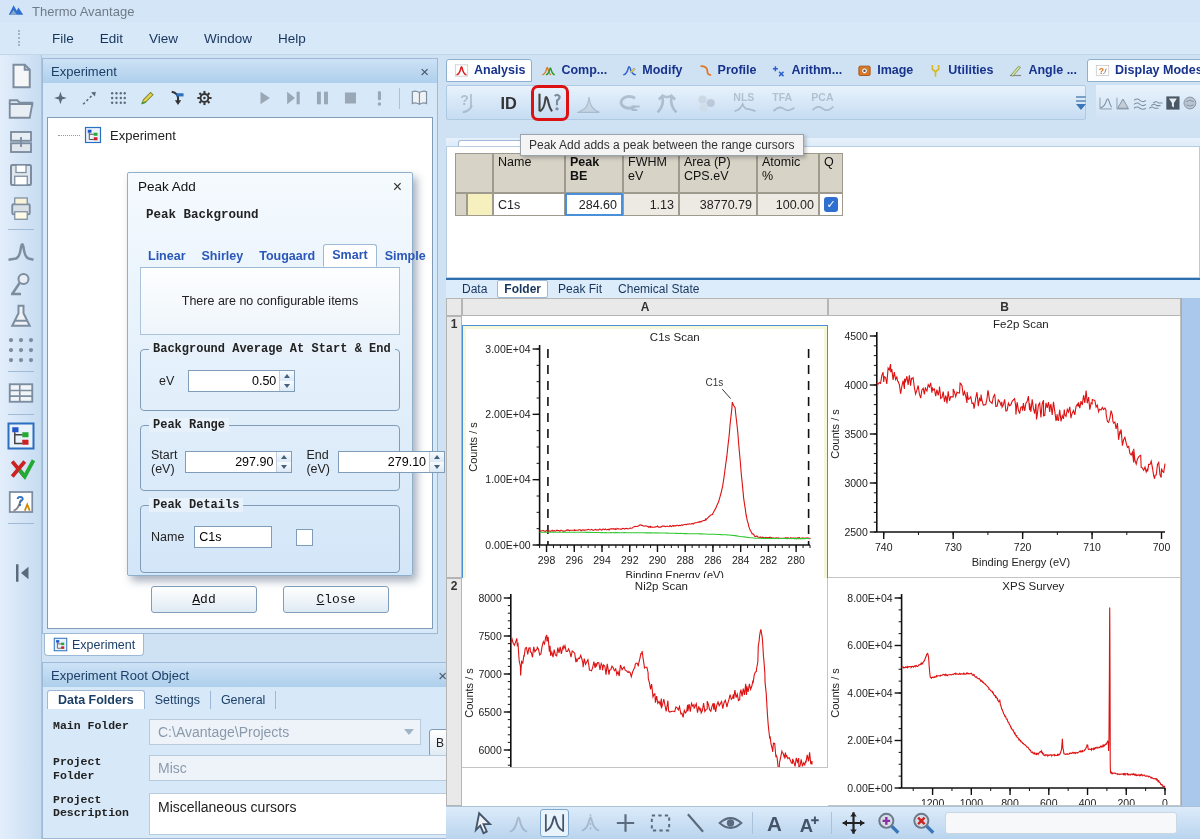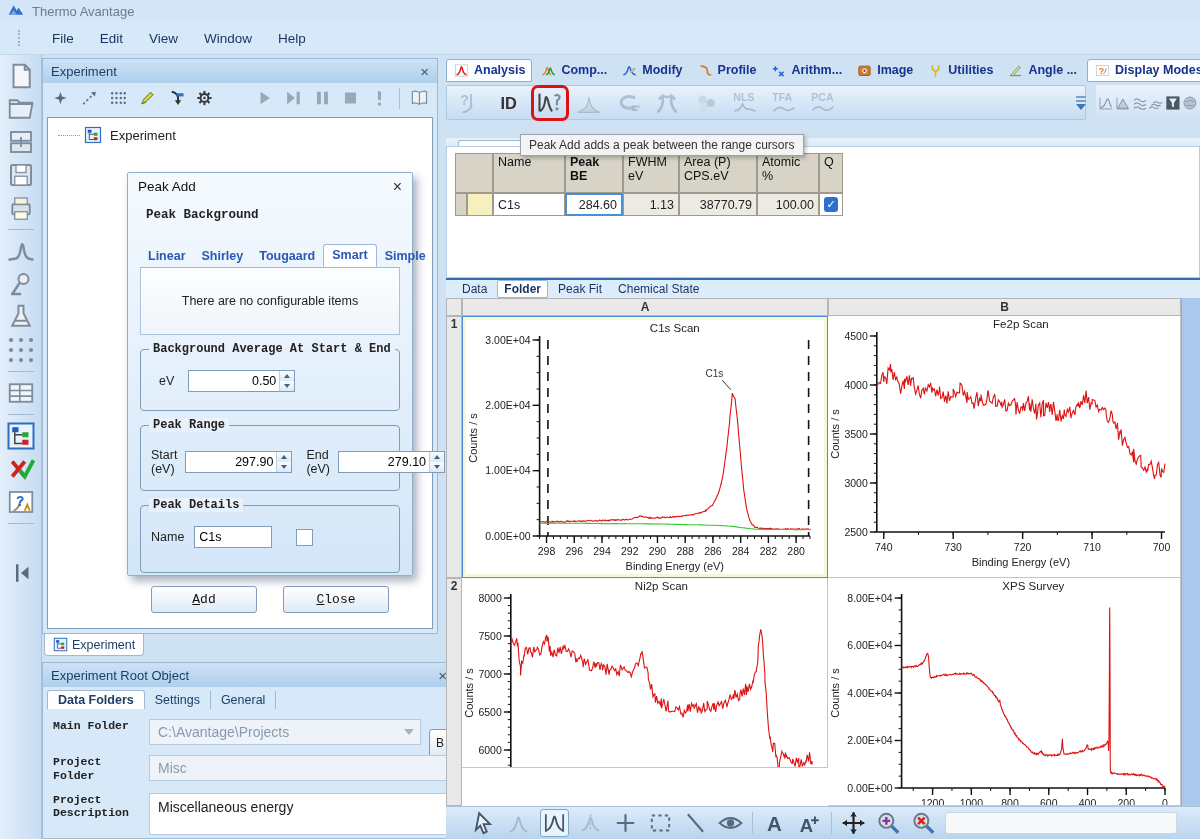--- a/index.html
+++ b/index.html
@@ -94,21 +94,21 @@
   .qbox{width:15px;height:15px;border-radius:3px;background:#2f6fd0;display:flex;align-items:center;justify-content:center;color:#fff;font-size:11px;}
   
   #view-tabs{position:absolute;left:446px;top:278px;width:754px;height:20px;background:#ddecfa;border-top:2px solid #2f6fb0;display:flex;align-items:center;gap:4px;padding-left:10px;box-sizing:border-box;}
   .vtab{font-size:12px;color:#17355c;padding:1px 6px;cursor:pointer;}
   .vtab.sel{background:#fff;border:1px solid #9db9d6;border-radius:2px;font-weight:bold;}
   
   #grid{position:absolute;left:446px;top:298px;width:735px;height:508px;background:#fff;font-size:12px;}
   .ghead{position:absolute;background:#e9e9e9;border:1px solid #b5b5b5;box-sizing:border-box;display:flex;align-items:center;justify-content:center;font-weight:bold;color:#333;}
   .ggut{position:absolute;background:#e9e9e9;border:1px solid #b5b5b5;box-sizing:border-box;display:flex;justify-content:center;font-weight:bold;color:#333;}
   .gcell{position:absolute;background:#fff;border-right:1px solid #c5c5c5;border-bottom:1px solid #c5c5c5;box-sizing:border-box;overflow:hidden;}
-  .gcell.selected{border:1px solid #4a90d9;background:#f6f6d8;padding:3px;}
+  .gcell.selected{border:1px solid #4a90d9;background:#f6f6d8;padding:3px;margin-top:9px;}
   .gcell.selected .chart-inner{background:#fff;width:100%;height:100%;}
   #grid-scroll{position:absolute;left:1181px;top:298px;width:19px;height:508px;background:#a9c8ec;border-left:1px solid #8fb0d4;}
   .chart-inner{width:100%;height:100%;}
   
   #bottom-bar{position:absolute;left:446px;top:806px;width:754px;height:33px;background:linear-gradient(#dcebfa,#b9d4ee);border-top:1px solid #a9c2da;display:flex;align-items:center;gap:8px;padding-left:24px;box-sizing:border-box;}
   #bottom-bar .tb-item{width:27px;height:26px;}
   #bottom-input{width:230px;height:20px;background:#f6f8fa;border:1px solid #c9d7e4;border-radius:3px;}
   text{font-family:"Liberation Sans",sans-serif;}
 </style>
 </head>
@@ -439,21 +439,21 @@
         <div id="browse-cut" style="top: 10px;">B</div>
         <div class="rrow">
           <div class="rl">Project Folder</div>
           <div class="rinput">
             <span>Misc</span>
           </div>
         </div>
         <div class="rrow">
           <div class="rl">Project Description</div>
           <div class="rinput white" style="height: 40px; align-items: flex-start;">
-            <span style="margin-top: 5px;">Miscellaneous energy</span>
+            <span style="margin-top: 5px;">Miscellaneous cursors</span>
           </div>
         </div>
       </div>
   </div>
 
   <div id="dialog">
     <div class="dtitle">
       <span>Peak Add</span>
       <span class="x">×</span>
     </div>

